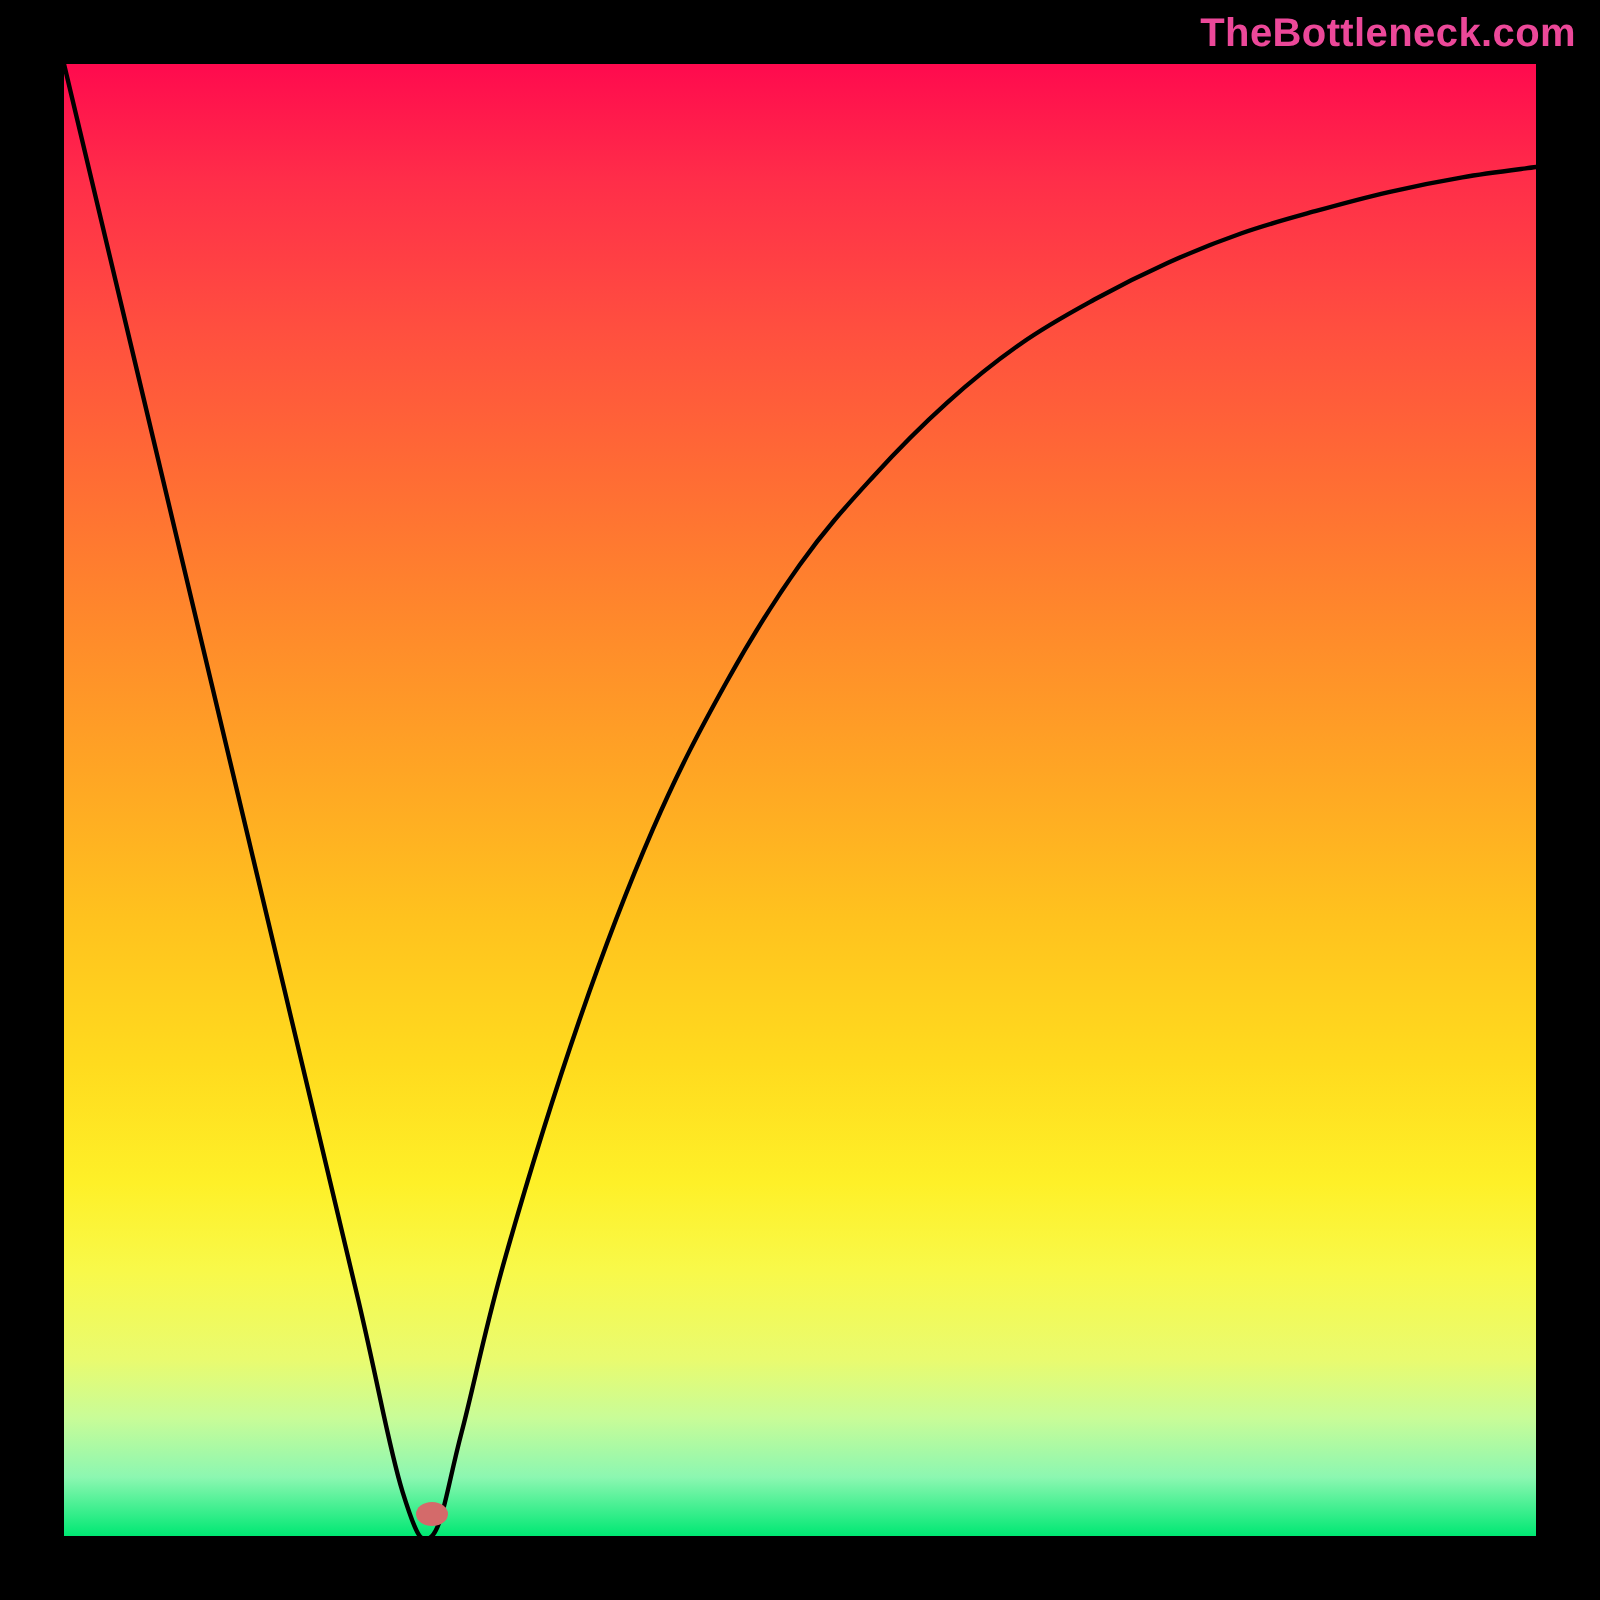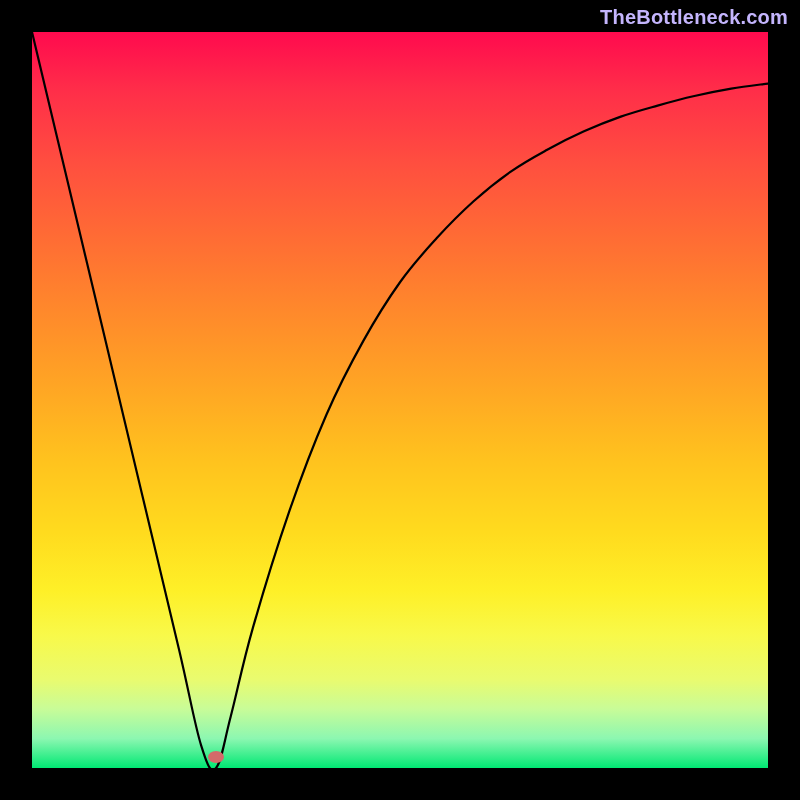--- a/index.html
+++ b/index.html
@@ -45,21 +45,21 @@
       #e9fb6f 88%,
       #c8fc98 92%,
       #8cf7b1 96%,
       #00e873 100%
     );
   }
   .watermark {
     position: absolute;
     top: 6px;
     right: 12px;
-    color: #c4b5fd;
+    color: #ec4899;
     font-size: 20px;
     font-weight: 600;
     letter-spacing: 0.2px;
   }
   svg.curve {
     position: absolute;
     inset: 0;
     width: 100%;
     height: 100%;
   }

